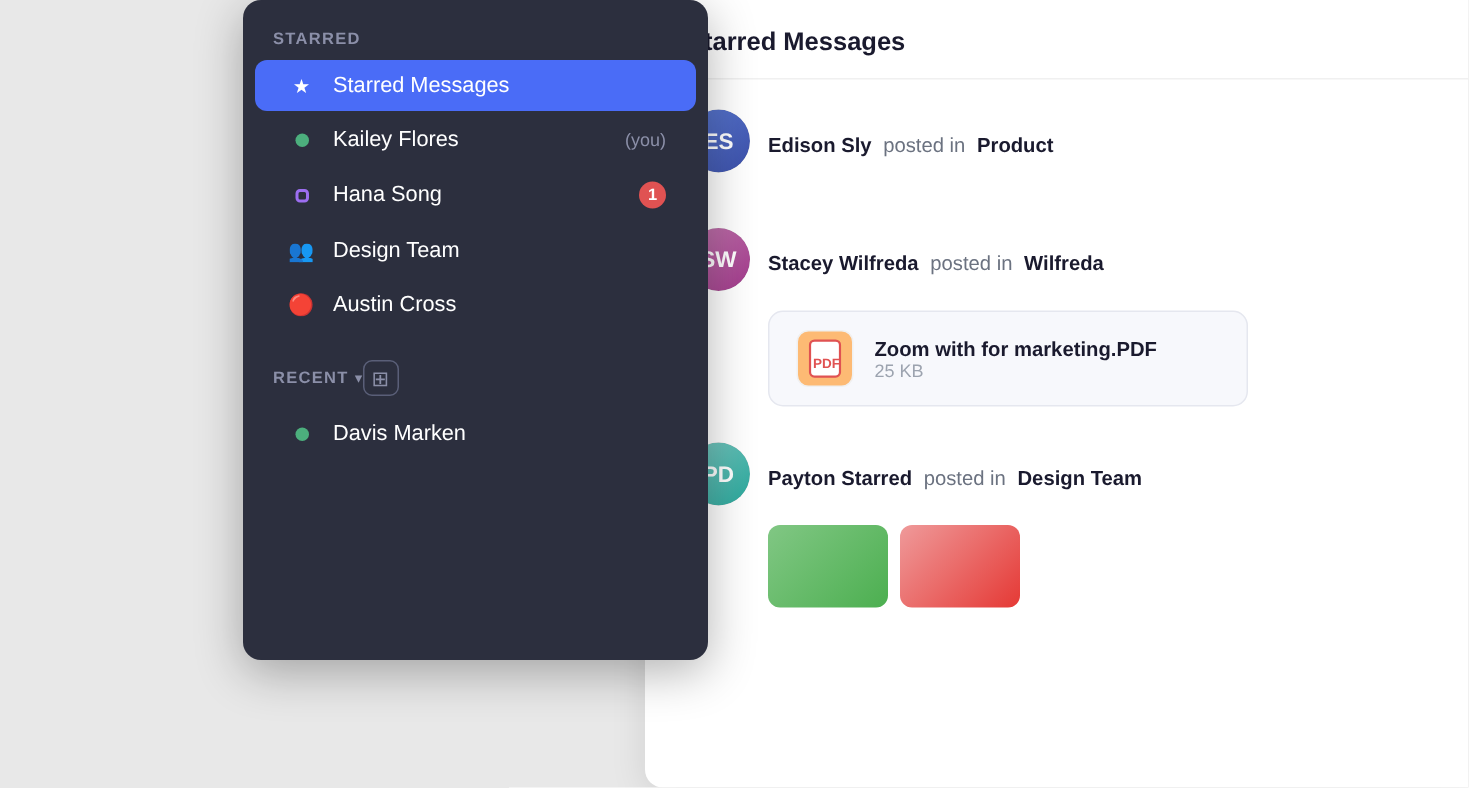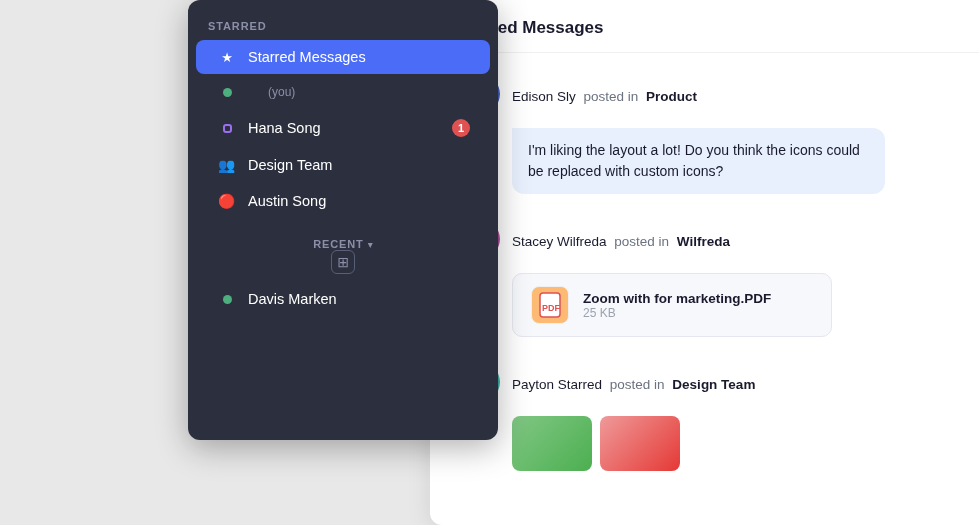--- a/index.html
+++ b/index.html
@@ -16,21 +16,21 @@
     .scene {
       position: relative;
       width: 979px;
       height: 525px;
       background: #e8e8e8;
     }
 
     
     .sidebar {
       position: absolute;
-      left: 188px;
+      left: 162px;
       top: 0;
       width: 310px;
       height: 440px;
       background: #2c2f3e;
       border-radius: 12px;
       padding: 20px 0 20px 0;
       z-index: 2;
       box-shadow: 0 8px 32px rgba(0,0,0,0.3);
     }
 
@@ -121,24 +121,23 @@
       font-size: 14px;
     }
 
     .recent-section {
       margin-top: 20px;
     }
 
     .recent-header {
       display: flex;
       align-items: center;
-      justify-content: center;
+      justify-content: flex-start;
       padding: 0 20px;
       margin-bottom: 8px;
-      flex-direction: column;
     }
 
     .recent-label-row {
       display: flex;
       align-items: center;
       gap: 4px;
     }
 
     .recent-label {
       font-size: 11px;
@@ -204,21 +203,21 @@
       font-size: 13.5px;
       color: #6b7280;
       margin-bottom: 8px;
       display: flex;
       align-items: center;
       gap: 0;
     }
 
     .message-meta .sender-name {
       color: #1a1a2e;
-      font-weight: 400;
+      font-weight: 700;
     }
 
     .message-meta .posted-in-label {
       color: #6b7280;
       margin: 16px 4px;
     }
 
     .message-meta .channel-name {
       color: #1a1a2e;
       font-weight: 600;
@@ -334,20 +333,21 @@
       <div class="sidebar-item-icon">
         <span class="star-icon">★</span>
       </div>
       <span class="sidebar-item-text">Starred Messages</span>
     </div>
 
     <div class="sidebar-item">
       <div class="sidebar-item-icon">
         <div class="dot-green"></div>
       </div>
+      <span class="sidebar-item-text">Kailey Flores</span>
       <span class="you-label">(you)</span>
     </div>
 
     <div class="sidebar-item">
       <div class="sidebar-item-icon">
         <div class="dot-purple"></div>
       </div>
       <span class="sidebar-item-text">Hana Song</span>
       <div class="badge">1</div>
     </div>
@@ -356,21 +356,21 @@
       <div class="sidebar-item-icon">
         <span class="group-icon">👥</span>
       </div>
       <span class="sidebar-item-text">Design Team</span>
     </div>
 
     <div class="sidebar-item">
       <div class="sidebar-item-icon">
         <span style="font-size:14px;">🔴</span>
       </div>
-      <span class="sidebar-item-text">Austin Song</span>
+      <span class="sidebar-item-text">Austin Cross</span>
     </div>
 
     <div class="recent-section">
       <div class="recent-header">
         <div class="recent-label-row">
           <span class="recent-label">RECENT</span>
           <span class="chevron-down">▾</span>
         </div>
         <div class="add-btn">
           <span>⊞</span>
@@ -397,21 +397,20 @@
         <div class="message-row">
           <div class="avatar">
             <div class="face-circle" style="background: linear-gradient(135deg, #5c7bd4, #3b4fa8);">ES</div>
           </div>
           <div class="message-content">
             <div class="message-meta">
               <span class="sender-name">Edison Sly</span>
               <span class="posted-in-label">&nbsp;posted in&nbsp;</span>
               <span class="channel-name">Product</span>
             </div>
-            <div class="bubble">I'm liking the layout a lot! Do you think the icons could be replaced with custom icons?</div>
           </div>
         </div>
       </div>
 
       <div class="message-group">
         <div class="message-row">
           <div class="avatar">
             <div class="face-circle" style="background: linear-gradient(135deg, #c47ab0, #a0388a);">SW</div>
           </div>
           <div class="message-content">

